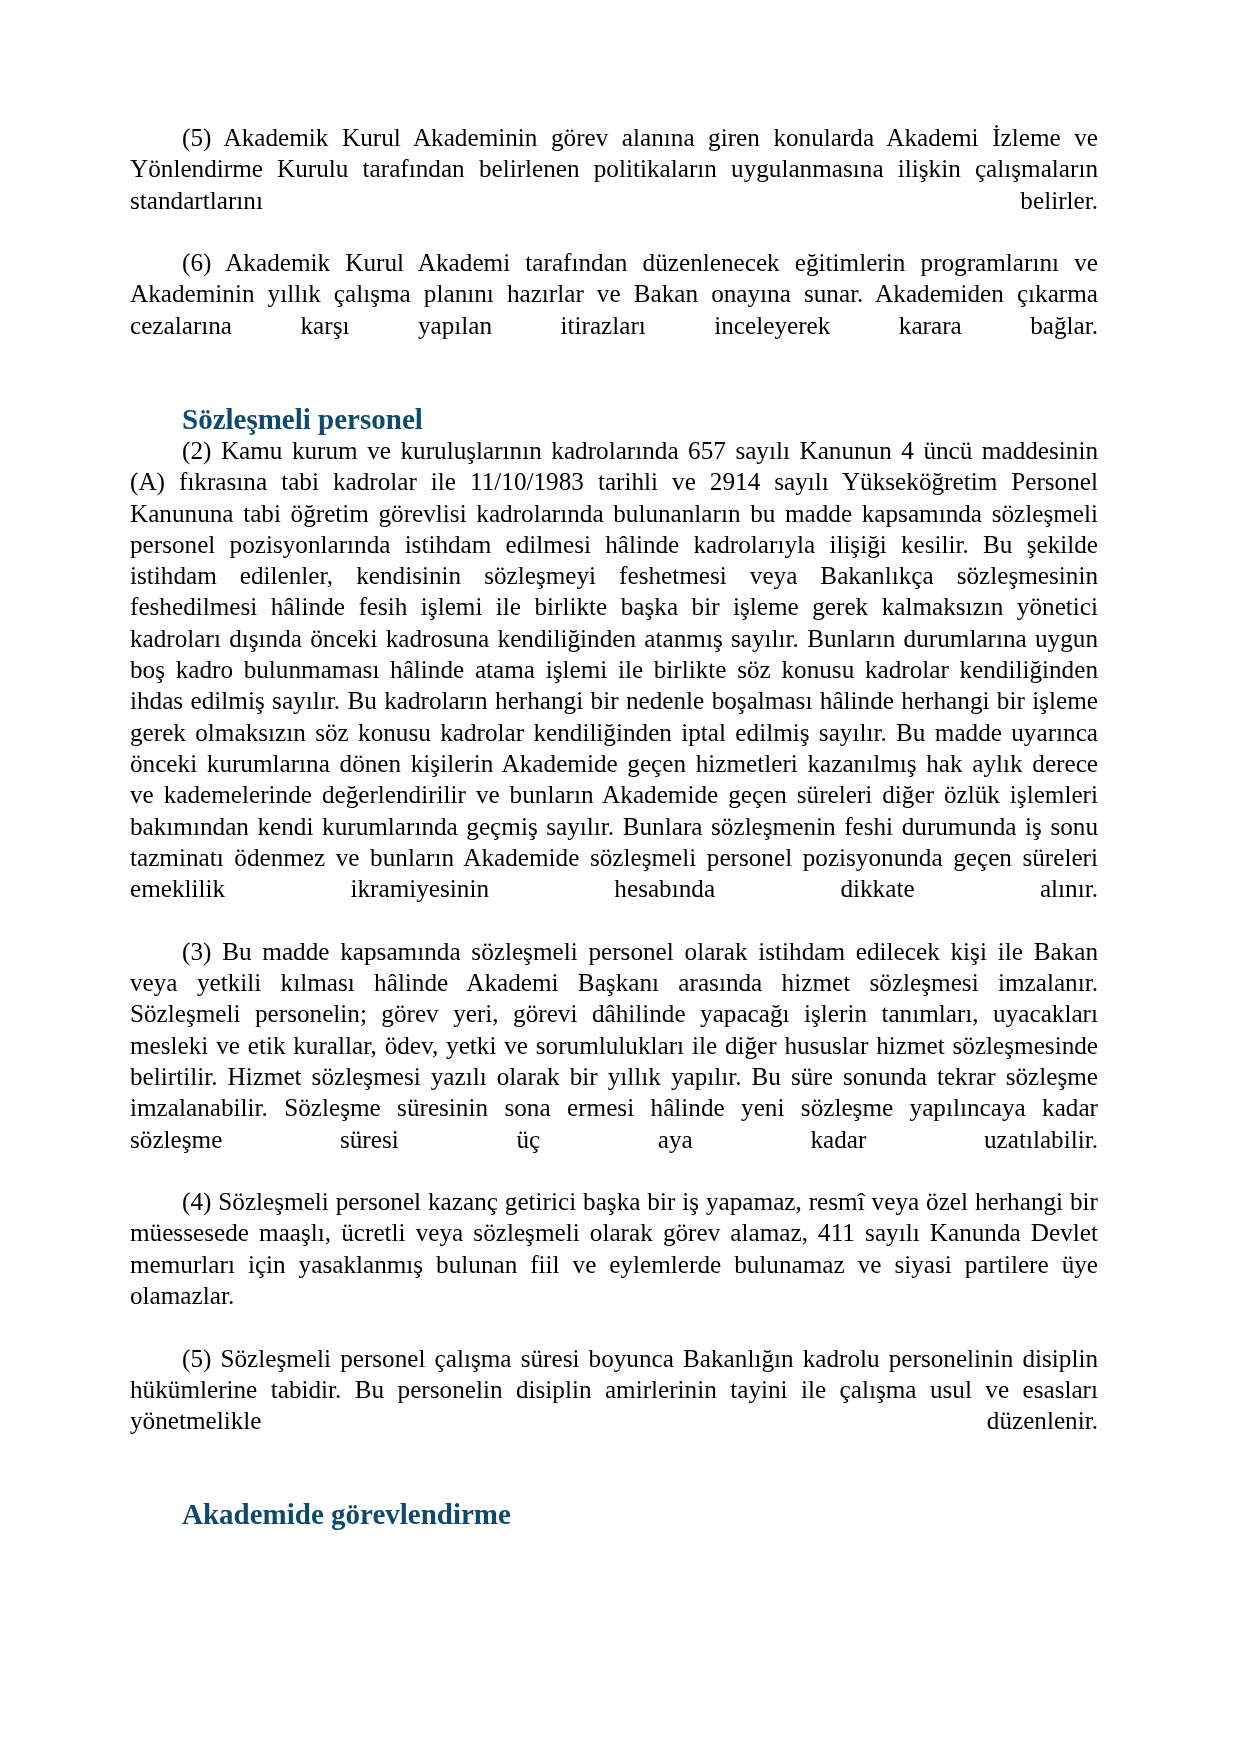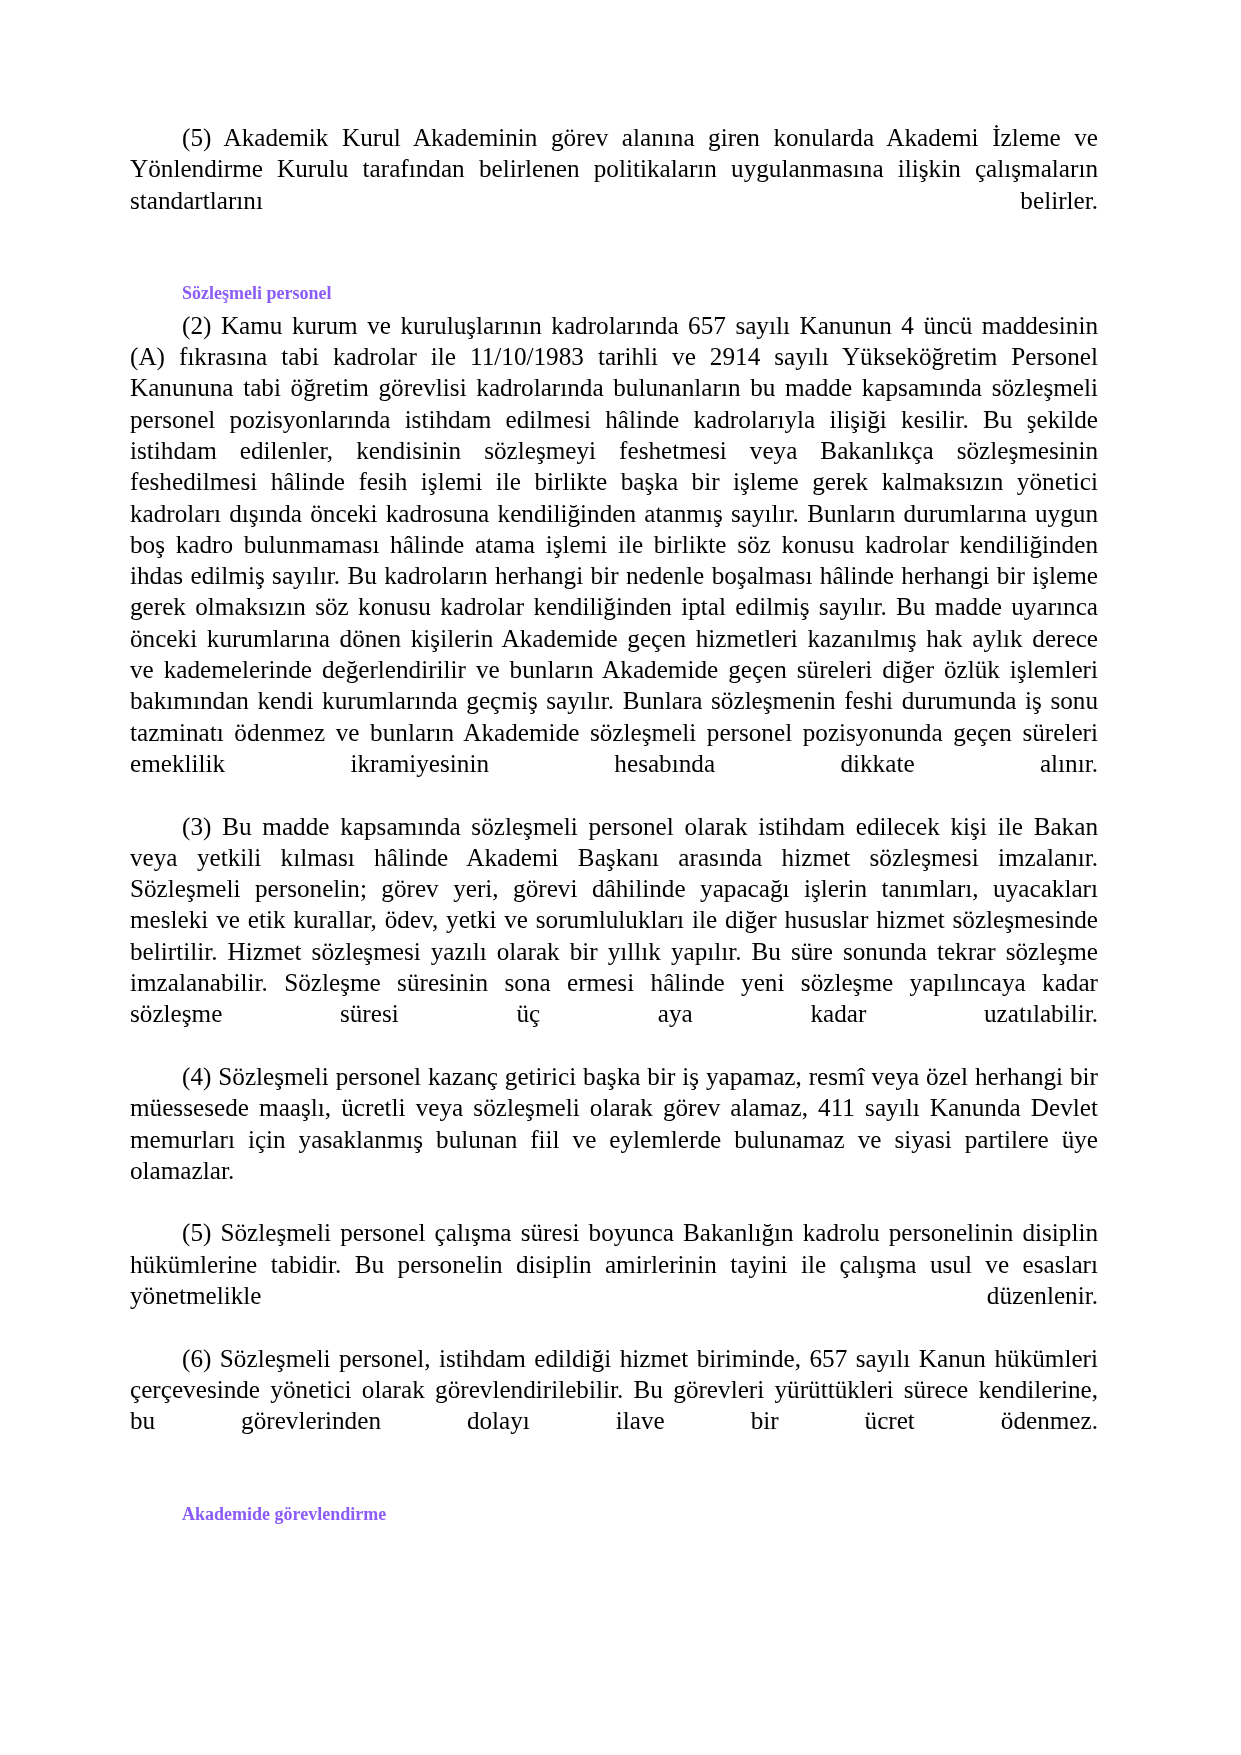--- a/index.html
+++ b/index.html
@@ -42,24 +42,24 @@
 
   
   .para::after {
     content: "";
     display: inline-block;
     width: 100%;
   }
 
   .heading {
     font-family: "Liberation Serif", "DejaVu Serif", serif;
-    font-size: 18px;
+    font-size: 29px;
     line-height: 31.3px;
     font-weight: bold;
-    color: #8b5cf6;
+    color: #0c4a6e;
     margin: 0;
     text-indent: 52px;
     text-align: left;
   }
 
   .madde-label {
     font-weight: bold;
   }
 
   .section-gap {
@@ -67,34 +67,34 @@
   }
 </style>
 </head>
 <body>
 
 <div class="page">
   <div class="content">
 
     <p class="para">(5) Akademik Kurul Akademinin görev alanına giren konularda Akademi İzleme ve Yönlendirme Kurulu tarafından belirlenen politikaların uygulanmasına ilişkin çalışmaların standartlarını belirler.</p>
 
+    <p class="para">(6) Akademik Kurul Akademi tarafından düzenlenecek eğitimlerin programlarını ve Akademinin yıllık çalışma planını hazırlar ve Bakan onayına sunar. Akademiden çıkarma cezalarına karşı yapılan itirazları inceleyerek karara bağlar.</p>
 
     <div class="section-gap"></div>
 
     <p class="heading">Sözleşmeli personel</p>
 
 
     <p class="para">(2) Kamu kurum ve kuruluşlarının kadrolarında 657 sayılı Kanunun 4 üncü maddesinin (A) fıkrasına tabi kadrolar ile 11/10/1983 tarihli ve 2914 sayılı Yükseköğretim Personel Kanununa tabi öğretim görevlisi kadrolarında bulunanların bu madde kapsamında sözleşmeli personel pozisyonlarında istihdam edilmesi hâlinde kadrolarıyla ilişiği kesilir. Bu şekilde istihdam edilenler, kendisinin sözleşmeyi feshetmesi veya Bakanlıkça sözleşmesinin feshedilmesi hâlinde fesih işlemi ile birlikte başka bir işleme gerek kalmaksızın yönetici kadroları dışında önceki kadrosuna kendiliğinden atanmış sayılır. Bunların durumlarına uygun boş kadro bulunmaması hâlinde atama işlemi ile birlikte söz konusu kadrolar kendiliğinden ihdas edilmiş sayılır. Bu kadroların herhangi bir nedenle boşalması hâlinde herhangi bir işleme gerek olmaksızın söz konusu kadrolar kendiliğinden iptal edilmiş sayılır. Bu madde uyarınca önceki kurumlarına dönen kişilerin Akademide geçen hizmetleri kazanılmış hak aylık derece ve kademelerinde değerlendirilir ve bunların Akademide geçen süreleri diğer özlük işlemleri bakımından kendi kurumlarında geçmiş sayılır. Bunlara sözleşmenin feshi durumunda iş sonu tazminatı ödenmez ve bunların Akademide sözleşmeli personel pozisyonunda geçen süreleri emeklilik ikramiyesinin hesabında dikkate alınır.</p>
 
     <p class="para">(3) Bu madde kapsamında sözleşmeli personel olarak istihdam edilecek kişi ile Bakan veya yetkili kılması hâlinde Akademi Başkanı arasında hizmet sözleşmesi imzalanır. Sözleşmeli personelin; görev yeri, görevi dâhilinde yapacağı işlerin tanımları, uyacakları mesleki ve etik kurallar, ödev, yetki ve sorumlulukları ile diğer hususlar hizmet sözleşmesinde belirtilir. Hizmet sözleşmesi yazılı olarak bir yıllık yapılır. Bu süre sonunda tekrar sözleşme imzalanabilir. Sözleşme süresinin sona ermesi hâlinde yeni sözleşme yapılıncaya kadar sözleşme süresi üç aya kadar uzatılabilir.</p>
 
     <p class="para">(4) Sözleşmeli personel kazanç getirici başka bir iş yapamaz, resmî veya özel herhangi bir müessesede maaşlı, ücretli veya sözleşmeli olarak görev alamaz, 411 sayılı Kanunda Devlet memurları için yasaklanmış bulunan fiil ve eylemlerde bulunamaz ve siyasi partilere üye olamazlar.</p>
 
     <p class="para">(5) Sözleşmeli personel çalışma süresi boyunca Bakanlığın kadrolu personelinin disiplin hükümlerine tabidir. Bu personelin disiplin amirlerinin tayini ile çalışma usul ve esasları yönetmelikle düzenlenir.</p>
 
-    <p class="para">(6) Sözleşmeli personel, istihdam edildiği hizmet biriminde, 657 sayılı Kanun hükümleri çerçevesinde yönetici olarak görevlendirilebilir. Bu görevleri yürüttükleri sürece kendilerine, bu görevlerinden dolayı ilave bir ücret ödenmez.</p>
 
     <div class="section-gap"></div>
 
     <p class="heading">Akademide görevlendirme</p>
 
   </div>
 </div>
 
 </body></html>

